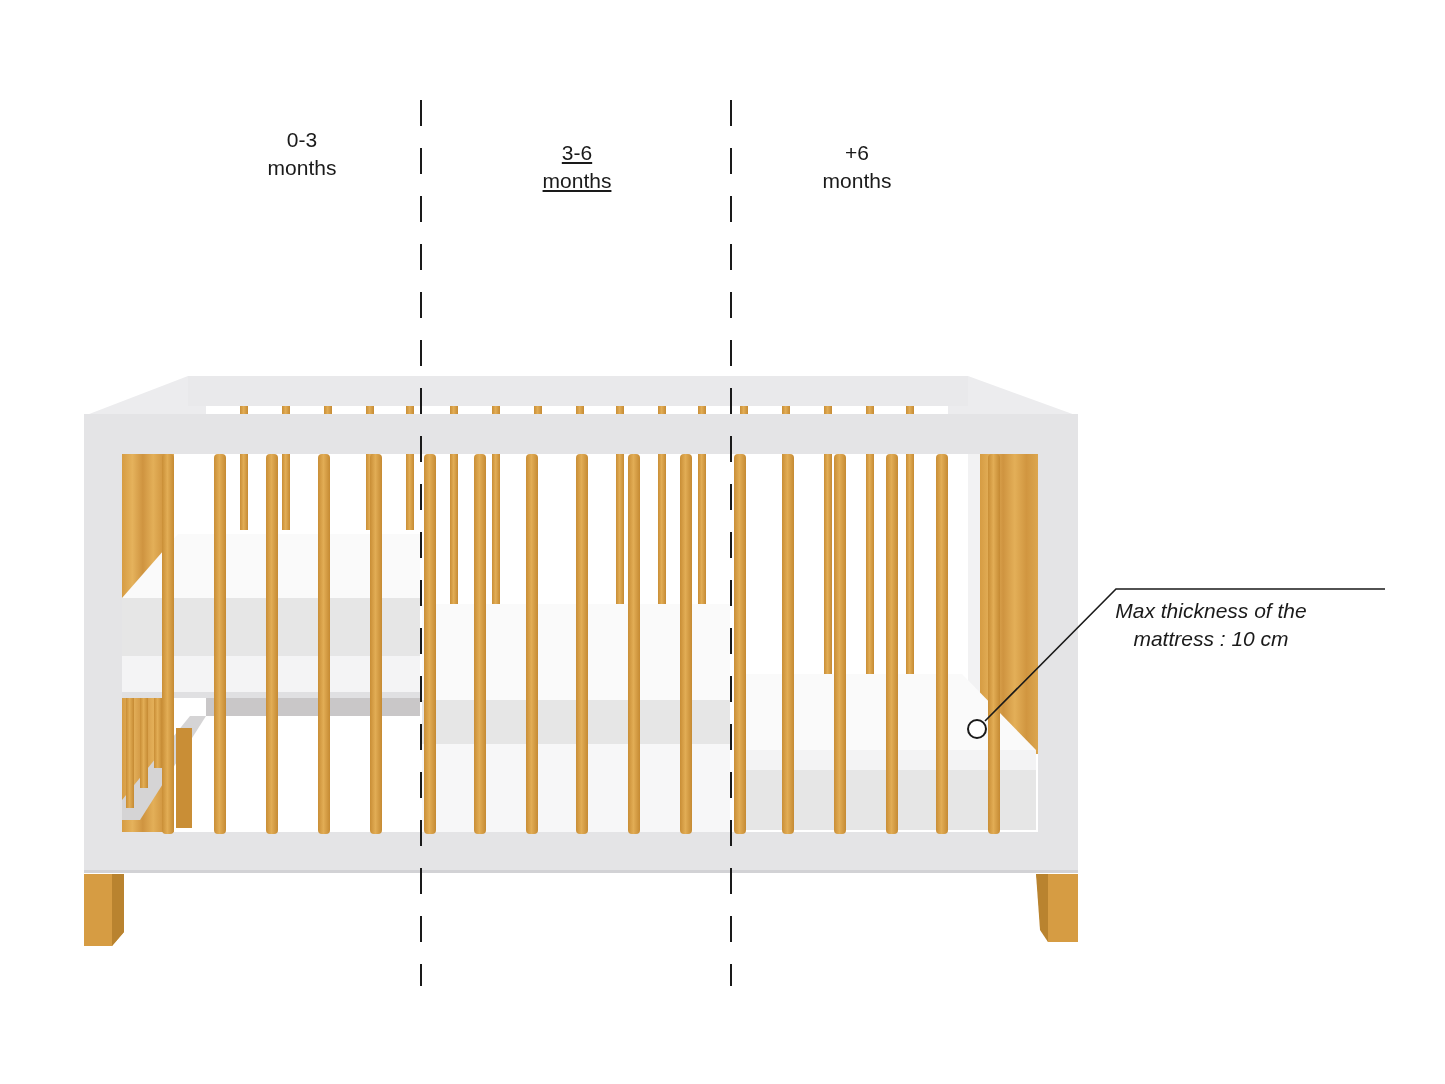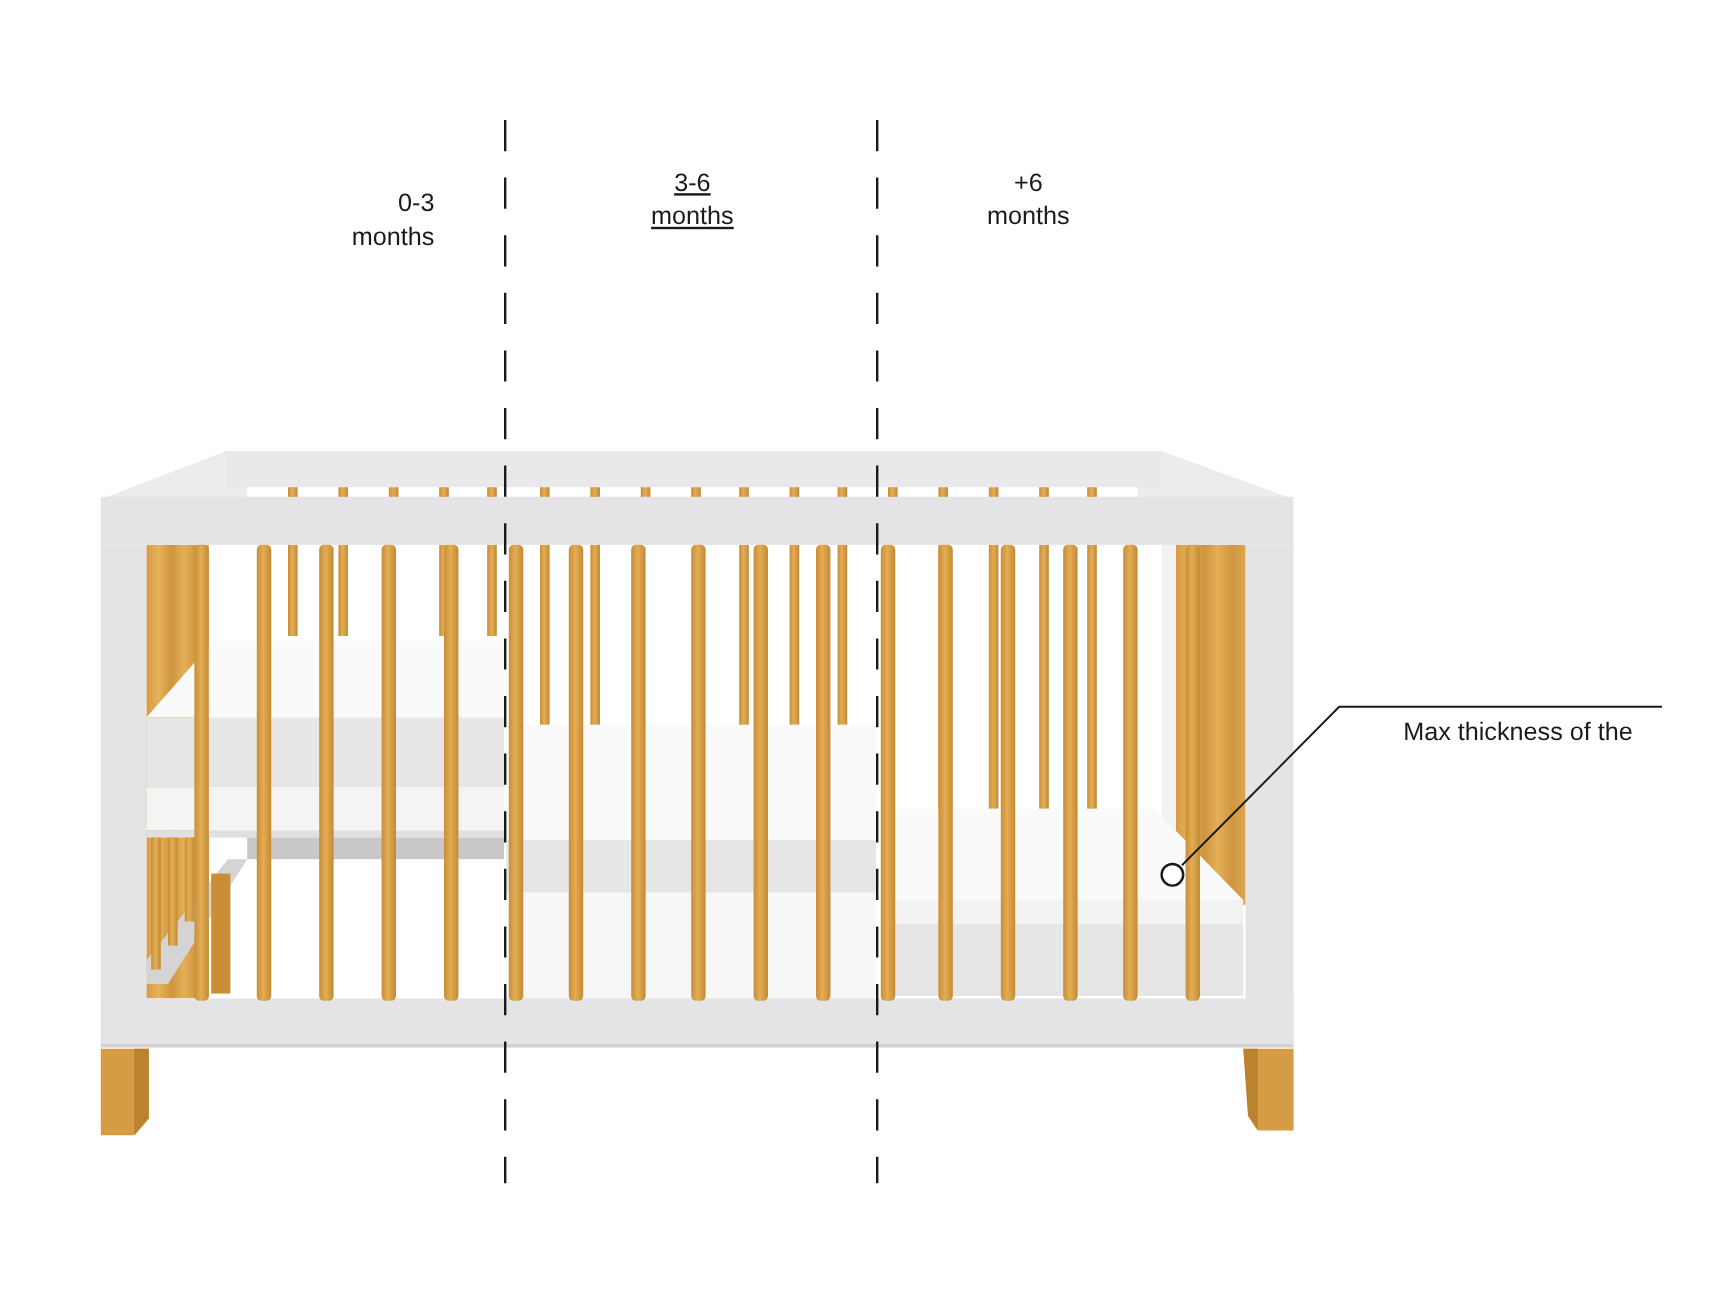--- a/index.html
+++ b/index.html
@@ -147,30 +147,31 @@
 
     <line x1="421" y1="100" x2="421" y2="986" stroke="#1a1a1a" stroke-width="2" stroke-dasharray="26,22"></line>
     <line x1="731" y1="100" x2="731" y2="986" stroke="#1a1a1a" stroke-width="2" stroke-dasharray="26,22"></line>
 
     <g>
       <polyline points="1385,589 1116,589 985,721" fill="none" stroke="#1a1a1a" stroke-width="1.6"></polyline>
       <circle cx="977" cy="729" r="9" fill="#ffffff" stroke="#1a1a1a" stroke-width="2"></circle>
     </g>
   </svg>
 
-  <div class="label" style="left:242px; top:156px; width:120px;text-align:right;">
+  <div class="label" style="left:242px; top:126px; width:120px;">
     <span>0-3</span>
     <span>months</span>
   </div>
   <div class="label" style="left:517px; top:139px; width:120px;text-decoration:underline;">
     <span>3-6</span>
     <span>months</span>
   </div>
   <div class="label" style="left:797px; top:139px; width:120px;">
     <span>+6</span>
     <span>months</span>
   </div>
 
-  <div class="callout-text" style="left:1130px; top:597px; width:270px;">
+  <div class="callout-text" style="left:1076px; top:597px; width:270px;font-style:italic;">
     <span>Max thickness of the</span>
+    <span>mattress : 10 cm</span>
   </div>
 
 </div>
 
 </body></html>

